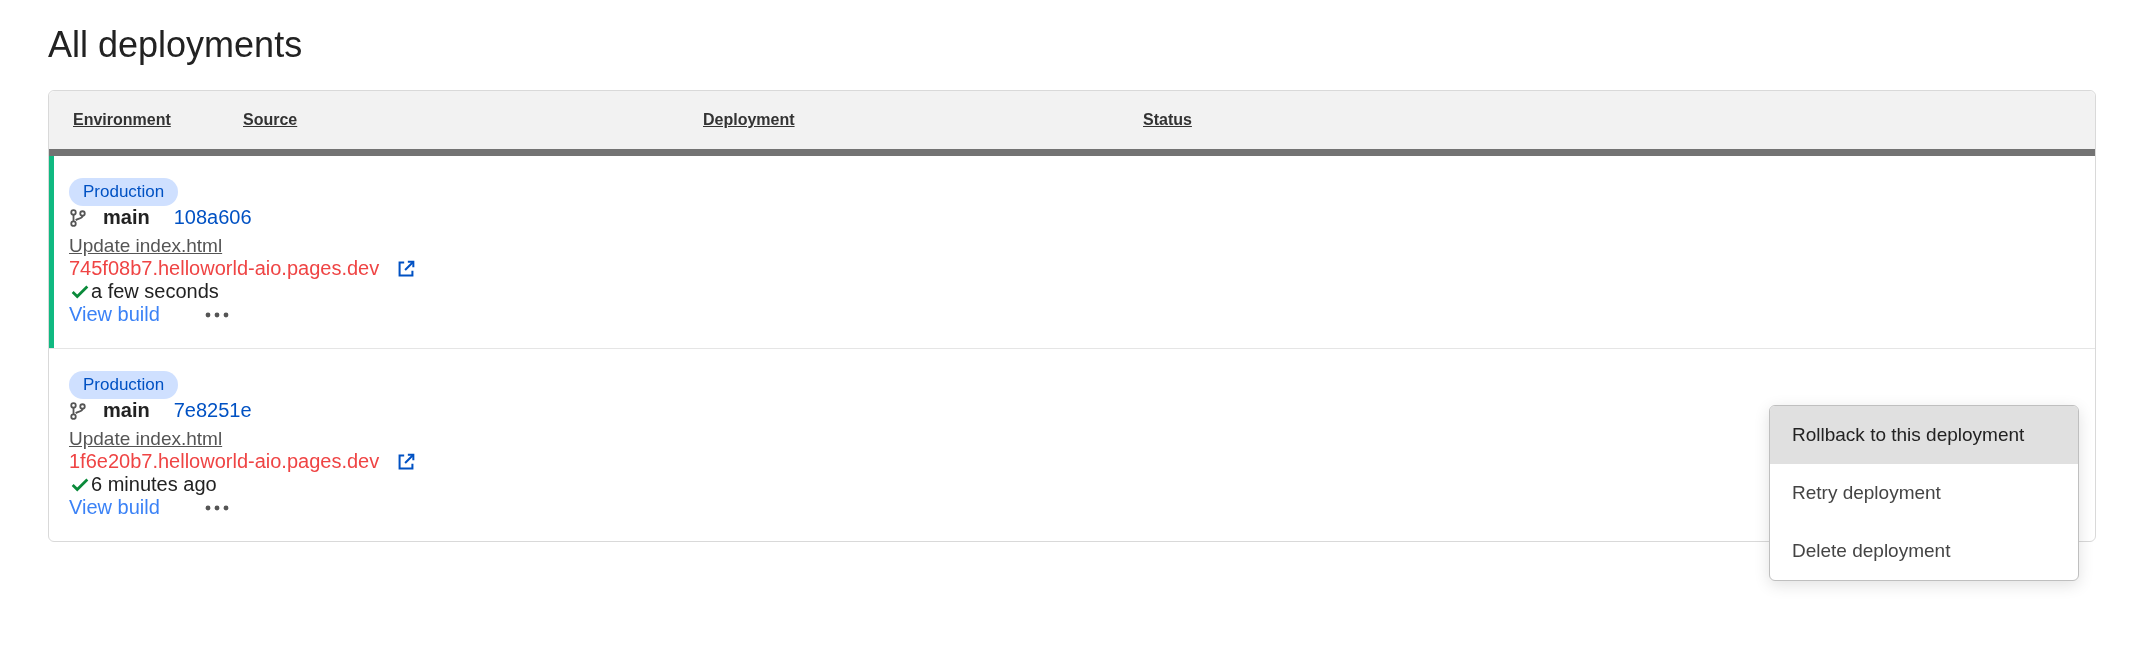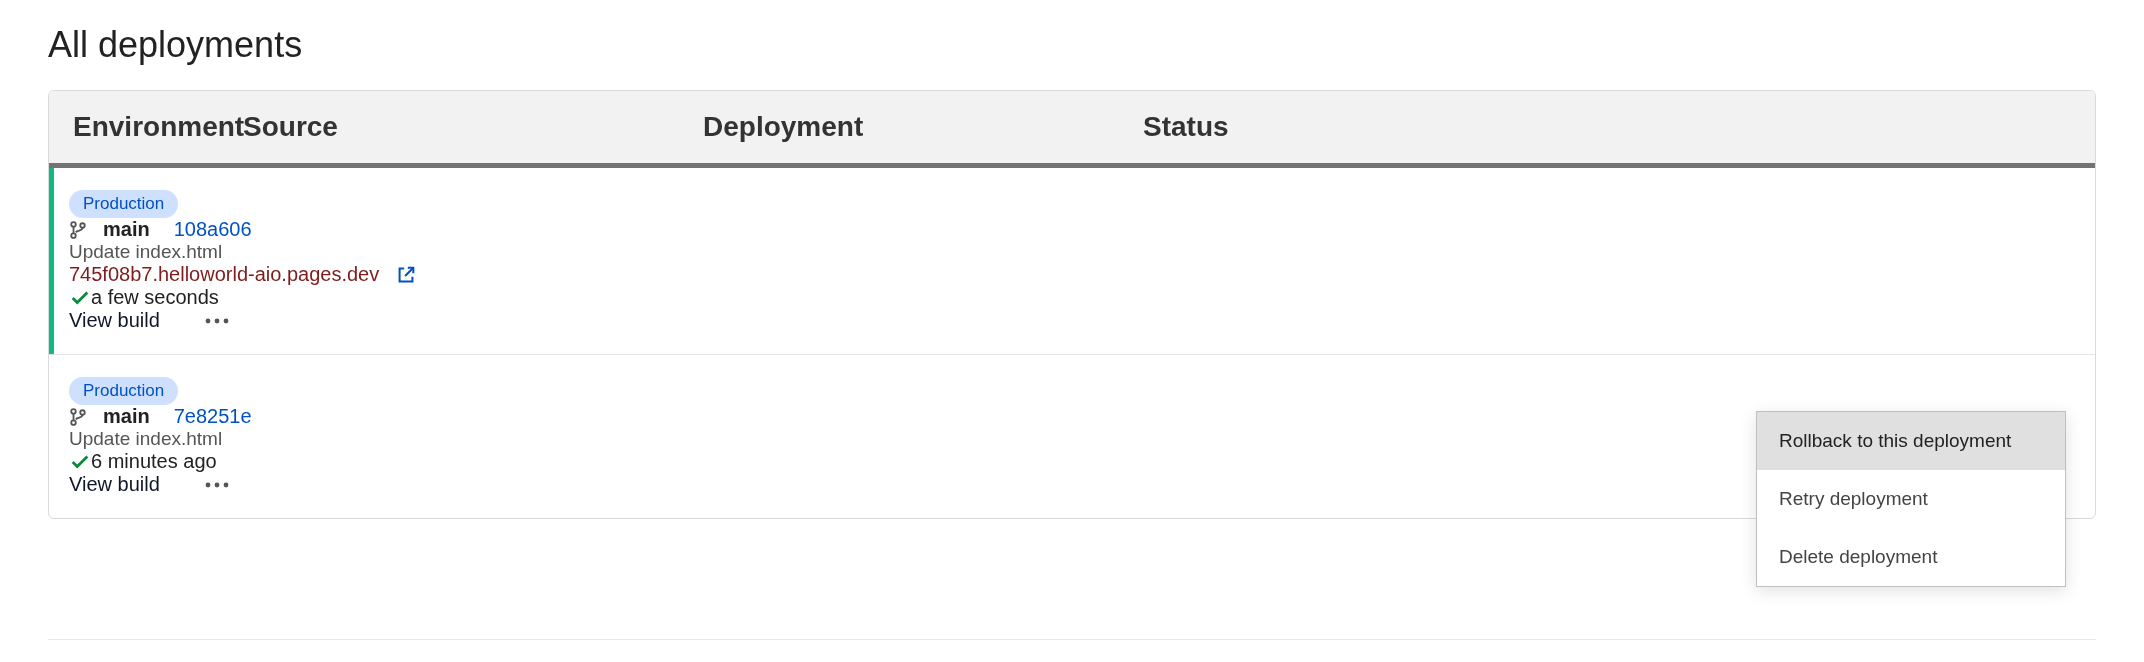--- a/index.html
+++ b/index.html
@@ -23,27 +23,28 @@
   }
   .table {
     border: 1px solid #d9d9d9;
     border-radius: 6px;
     overflow: visible;
     width: 100%;
   }
   .thead {
     display: flex;
     background: #f2f2f2;
-    border-bottom: 5px solid #737373;
+    border-bottom: 7px solid #737373;
     padding: 20px 24px;
     font-weight: 600;
-    font-size: 28px;
+    font-size: 16px;
     color: #333;
     border-top-left-radius: 6px;
     border-top-right-radius: 6px;
+    text-decoration: underline;
   }
   .col-env   { width: 170px; flex-shrink: 0; }
   .col-src   { width: 460px; flex-shrink: 0; }
   .col-dep   { width: 440px; flex-shrink: 0; }
   .col-stat  { width: 220px; flex-shrink: 0; }
   .col-act   { flex: 1; display: flex; justify-content: flex-end; align-items: center; gap: 40px; }
 
   .trow {
     display: flex;
     padding: 22px 24px 22px 20px;
@@ -67,41 +68,41 @@
     color: #0051c3;
     font-size: 17px;
     padding: 4px 14px;
     border-radius: 999px;
     font-weight: 400;
   }
 
   .src-line1 { display: flex; align-items: center; gap: 16px; }
   .branch-name { font-weight: 700; color: #222; }
   .commit-hash { color: #0051c3; font-weight: 400; margin-left: 8px; cursor: pointer; }
-  .src-line2 { color: #555; font-size: 19px; margin-top: 0; }
-
-  .dep-url { display: flex; align-items: center; gap: 16px; color: #7f1d1d; }
+  .src-line2 { color: #555; font-size: 19px; margin-top: 6px; text-decoration: underline; }
+
+  .dep-url { display: flex; align-items: center; gap: 16px; color: #ef4444; }
   .ext-icon { color: #0051c3; cursor: pointer; }
 
   .status-cell { display: flex; align-items: center; }
   .check-icon { color: #0a8a3a; }
 
-  .view-build { color: #0f172a; font-weight: 400; cursor: pointer; white-space: nowrap; }
+  .view-build { color: #3b82f6; font-weight: 400; cursor: pointer; white-space: nowrap; }
   .more-btn { color: #555; cursor: pointer; padding: 4px; }
 
   .branch-icon { color: #555; }
 
   .menu {
     position: absolute;
     top: 56px;
-    right: 29px;
+    right: 16px;
     width: 310px;
     background: #fff;
     border: 1px solid #bfbfbf;
-    border-radius: 0;
+    border-radius: 6px;
     box-shadow: 0 4px 16px rgba(0,0,0,0.12);
     z-index: 10;
     overflow: hidden;
   }
   .menu-item {
     padding: 18px 22px;
     font-size: 19px;
     color: #444;
     cursor: pointer;
   }
@@ -197,20 +198,32 @@
                 <circle cx="12" cy="4" r="2"></circle>
               <path d="M4 5v6"></path>
                 <path d="M12 6c0 3-4 2-6 4"></path>
             </svg>
           </span>
           <span class="branch-name">main</span>
           <span class="commit-hash">7e8251e</span>
         </div>
         <div class="src-line2">Update index.html</div>
       </div>
+      <div class="col-dep">
+        <div class="dep-url">
+          <span>1f6e20b7.helloworld-aio.pages.dev</span>
+          <span class="ext-icon">
+            <svg width="22" height="22" viewBox="0 0 24 24" fill="none" stroke="currentColor" stroke-width="2.2">
+              <path d="M14 4h6v6"></path>
+                <path d="M20 4l-9 9"></path>
+                <path d="M19 14v5H5V5h5"></path>
+            </svg>
+          </span>
+        </div>
+      </div>
       <div class="col-stat">
         <div class="status-cell">
           <span class="check-icon">
             <svg width="22" height="22" viewBox="0 0 24 24" fill="none" stroke="currentColor" stroke-width="3">
               <path d="M4 12l5 5L20 6"></path>
             </svg>
           </span>
           <span>6 minutes ago</span>
         </div>
       </div>

